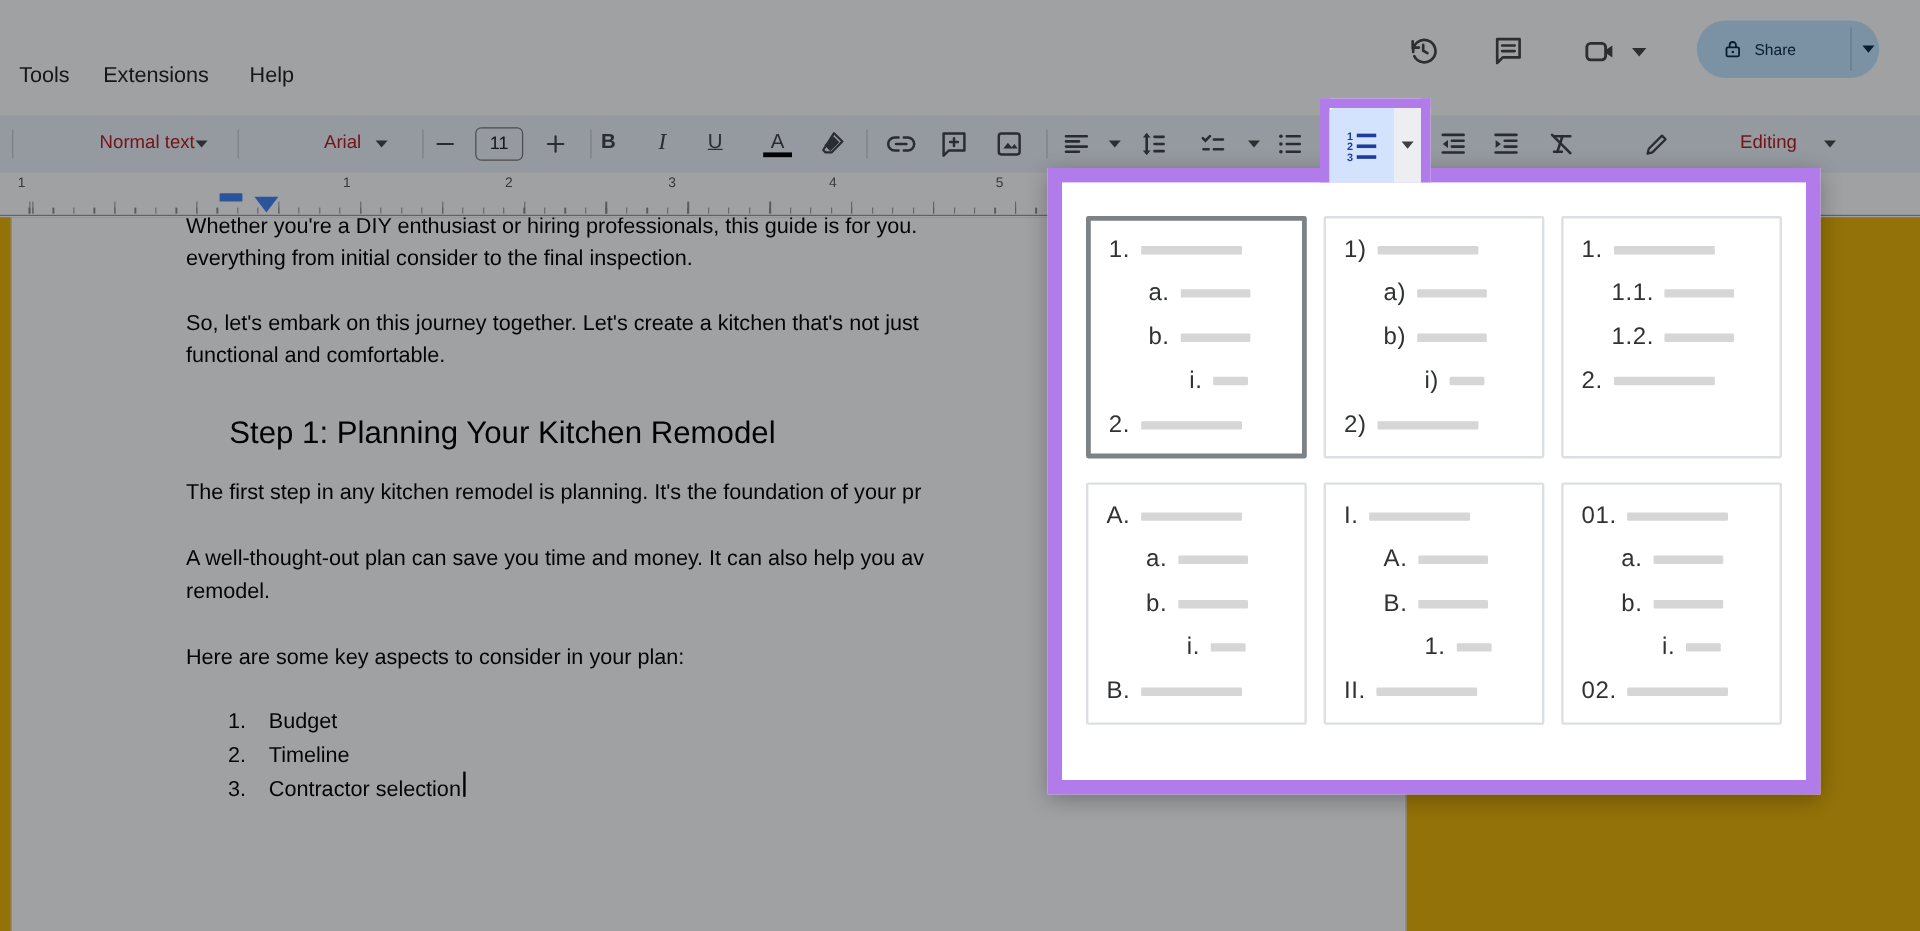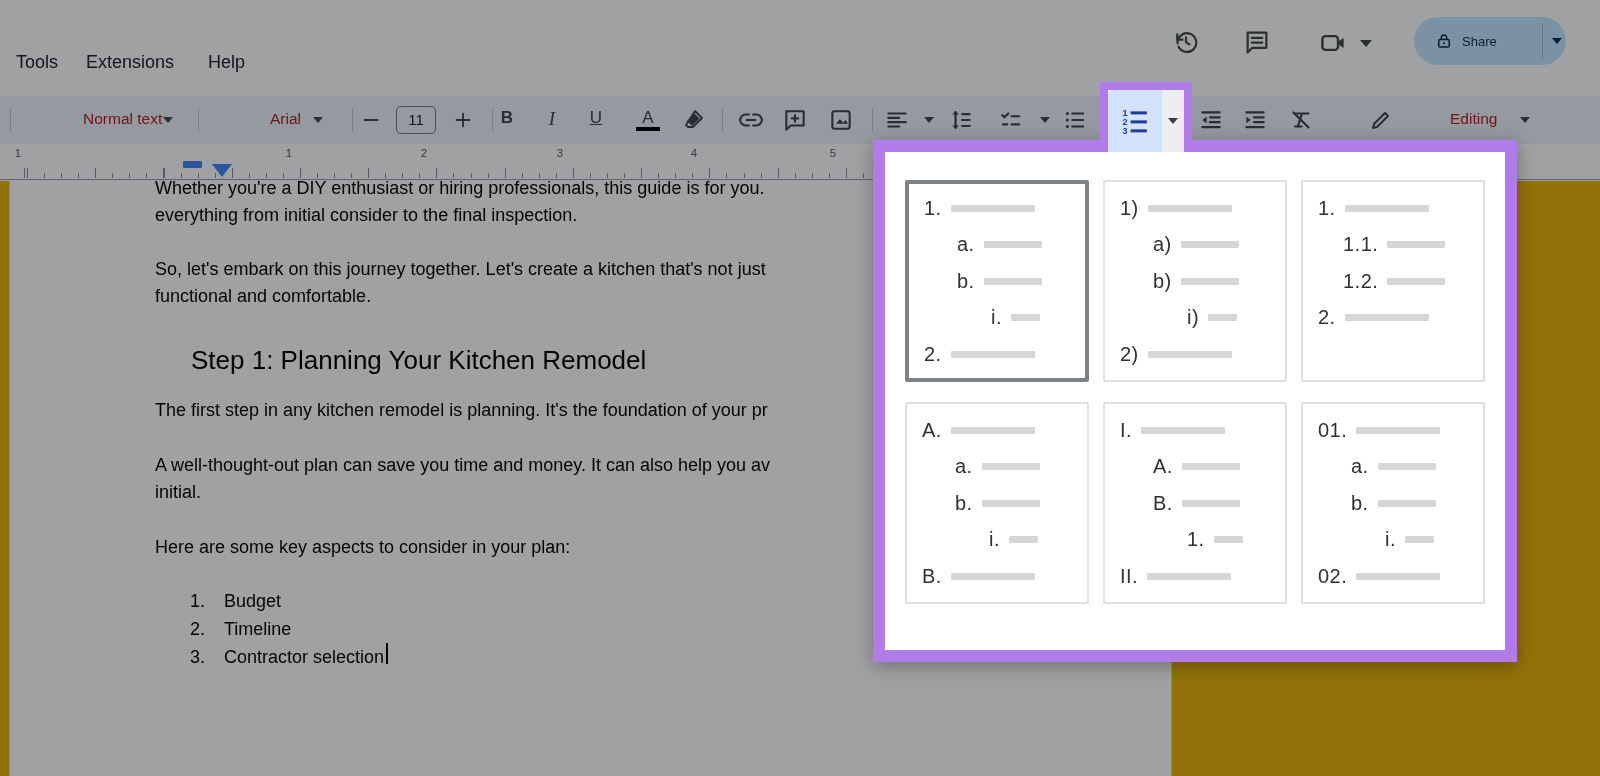--- a/index.html
+++ b/index.html
@@ -248,21 +248,21 @@
     <div class="docline" style="top:21px">everything from initial consider to the final inspection.</div>
 
     <div class="docline" style="top:75px">So, let's embark on this journey together. Let's create a kitchen that's not just</div>
     <div class="docline" style="top:102px">functional and comfortable.</div>
 
     <div class="doc-heading" style="top:162px">Step 1: Planning Your Kitchen Remodel</div>
 
     <div class="docline" style="top:216px">The first step in any kitchen remodel is planning. It's the foundation of your pr</div>
 
     <div class="docline" style="top:271px">A well-thought-out plan can save you time and money. It can also help you av</div>
-    <div class="docline" style="top:298px">initial.</div>
+    <div class="docline" style="top:298px">remodel.</div>
 
     <div class="docline" style="top:353px">Here are some key aspects to consider in your plan:</div>
 
     <div class="doc-li" style="top:406px">
       <span class="num">1.</span>
       <span>Budget</span>
     </div>
     <div class="doc-li" style="top:434px">
       <span class="num">2.</span>
       <span>Timeline</span>

